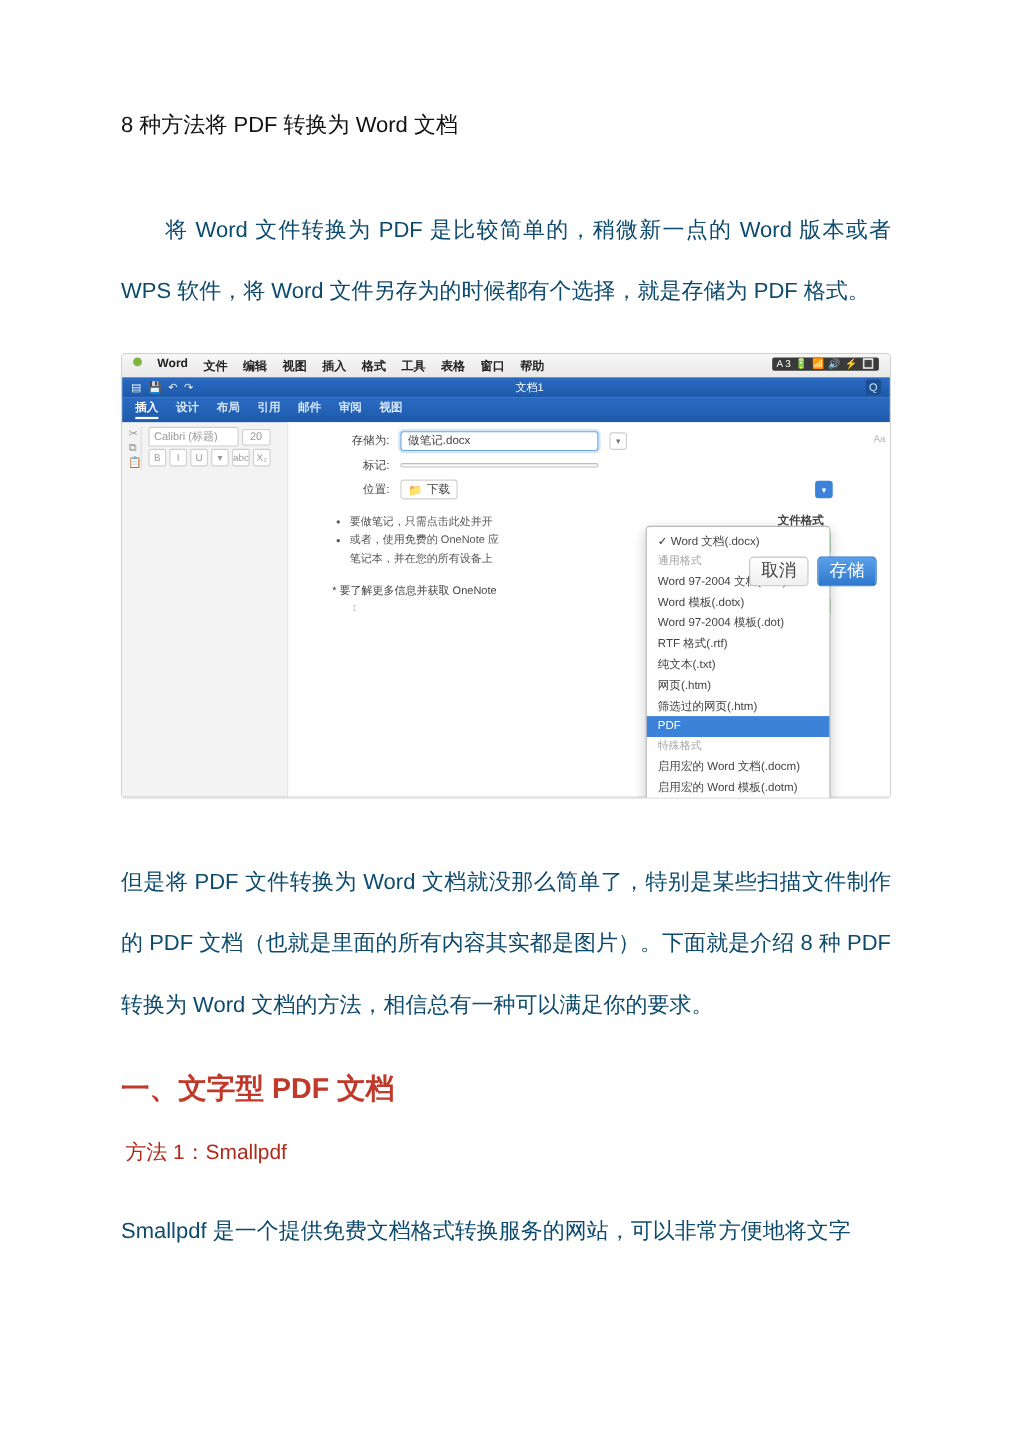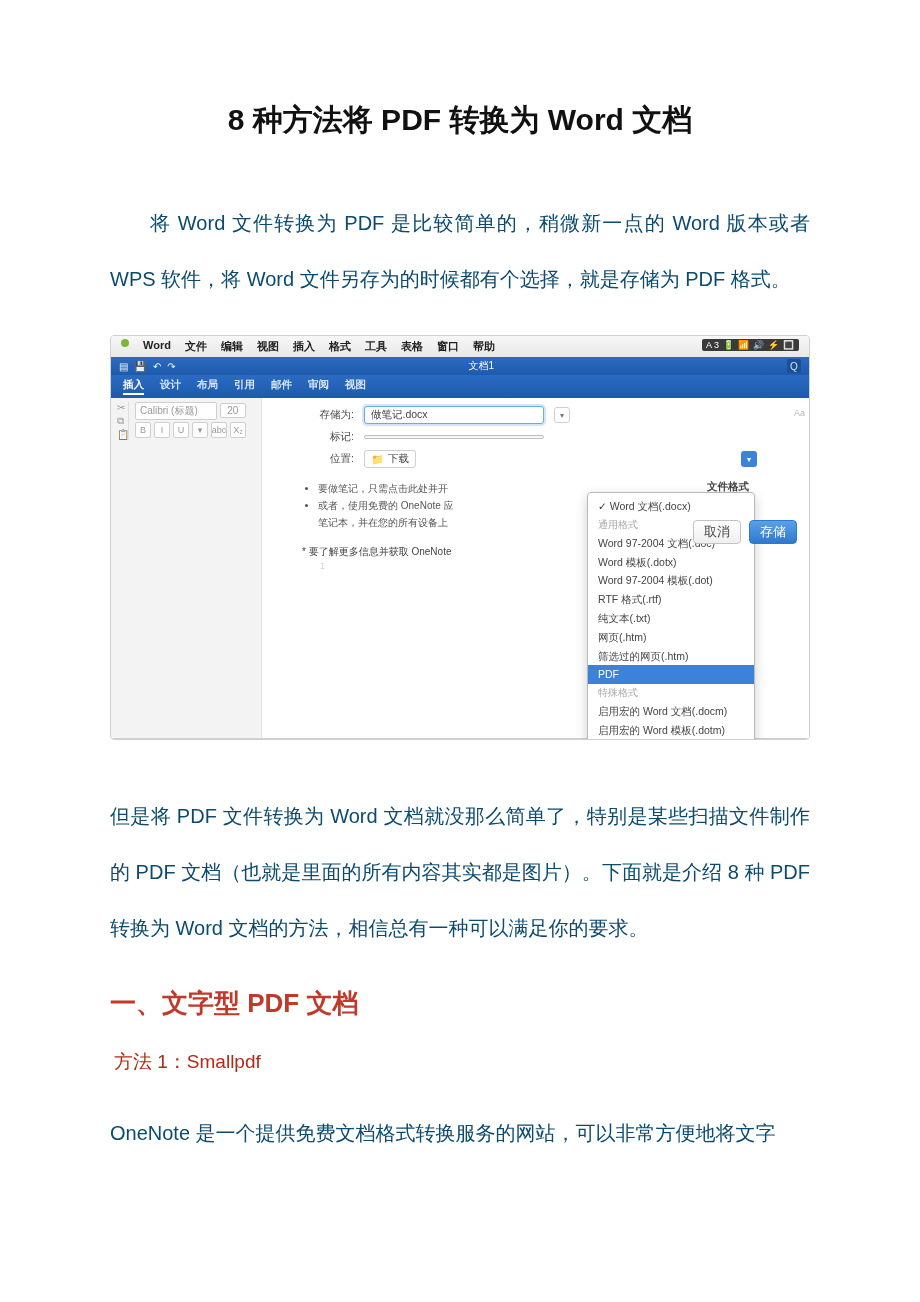--- a/index.html
+++ b/index.html
@@ -9,23 +9,23 @@
     background: #ffffff;
     font-family: "Microsoft YaHei", "PingFang SC", sans-serif;
     color: #333;
     position: relative;
     overflow: hidden;
   }
   .page {
     padding: 100px 110px 0 110px;
   }
   h1 {
-    text-align: center;
-    font-size: 30px;
-    font-weight: 700;
+    text-align: left;
+    font-size: 20px;
+    font-weight: 400;
     color: #111;
     margin-bottom: 54px;
   }
   .para {
     font-size: 20px;
     line-height: 2.8;
     color: #0c4a6e;
     text-align: justify;
     margin-bottom: 10px;
     text-indent: 2em;
@@ -232,21 +232,21 @@
   .dropdown .dd-cat { color:#a6a6a6; padding:1px 10px; font-size:10px; }
   .dropdown .dd-item { padding:1px 10px; }
   .dropdown .dd-sel {
     background:#3c82d8; color:#fff; padding:1px 10px;
   }
   .btns {
     position:absolute;
     top: 122px;
     right: 12px;
     display:flex; gap:8px;
-    font-size:13px;
+    font-size:16px;
   }
   .btns .btn {
     border:1px solid #c3c3c3;
     border-radius:4px;
     padding:2px 10px;
     background:linear-gradient(#fff,#efefef);
     color:#444;
   }
   .btns .btn.primary {
     border-color:#2f78cc;
@@ -409,14 +409,14 @@
       </div>
     </div>
   </div>
 
   <p class="para noindent">但是将 PDF 文件转换为 Word 文档就没那么简单了，特别是某些扫描文件制作的 PDF 文档（也就是里面的所有内容其实都是图片）。下面就是介绍 8 种 PDF 转换为 Word 文档的方法，相信总有一种可以满足你的要求。</p>
 
   <div class="section-head">一、文字型 PDF 文档</div>
 
   <div class="method-head">方法 1：Smallpdf</div>
 
-  <p class="para noindent">OneNote 是一个提供免费文档格式转换服务的网站，可以非常方便地将文字</p>
+  <p class="para noindent">Smallpdf 是一个提供免费文档格式转换服务的网站，可以非常方便地将文字</p>
 </div>
 
 </body></html>

